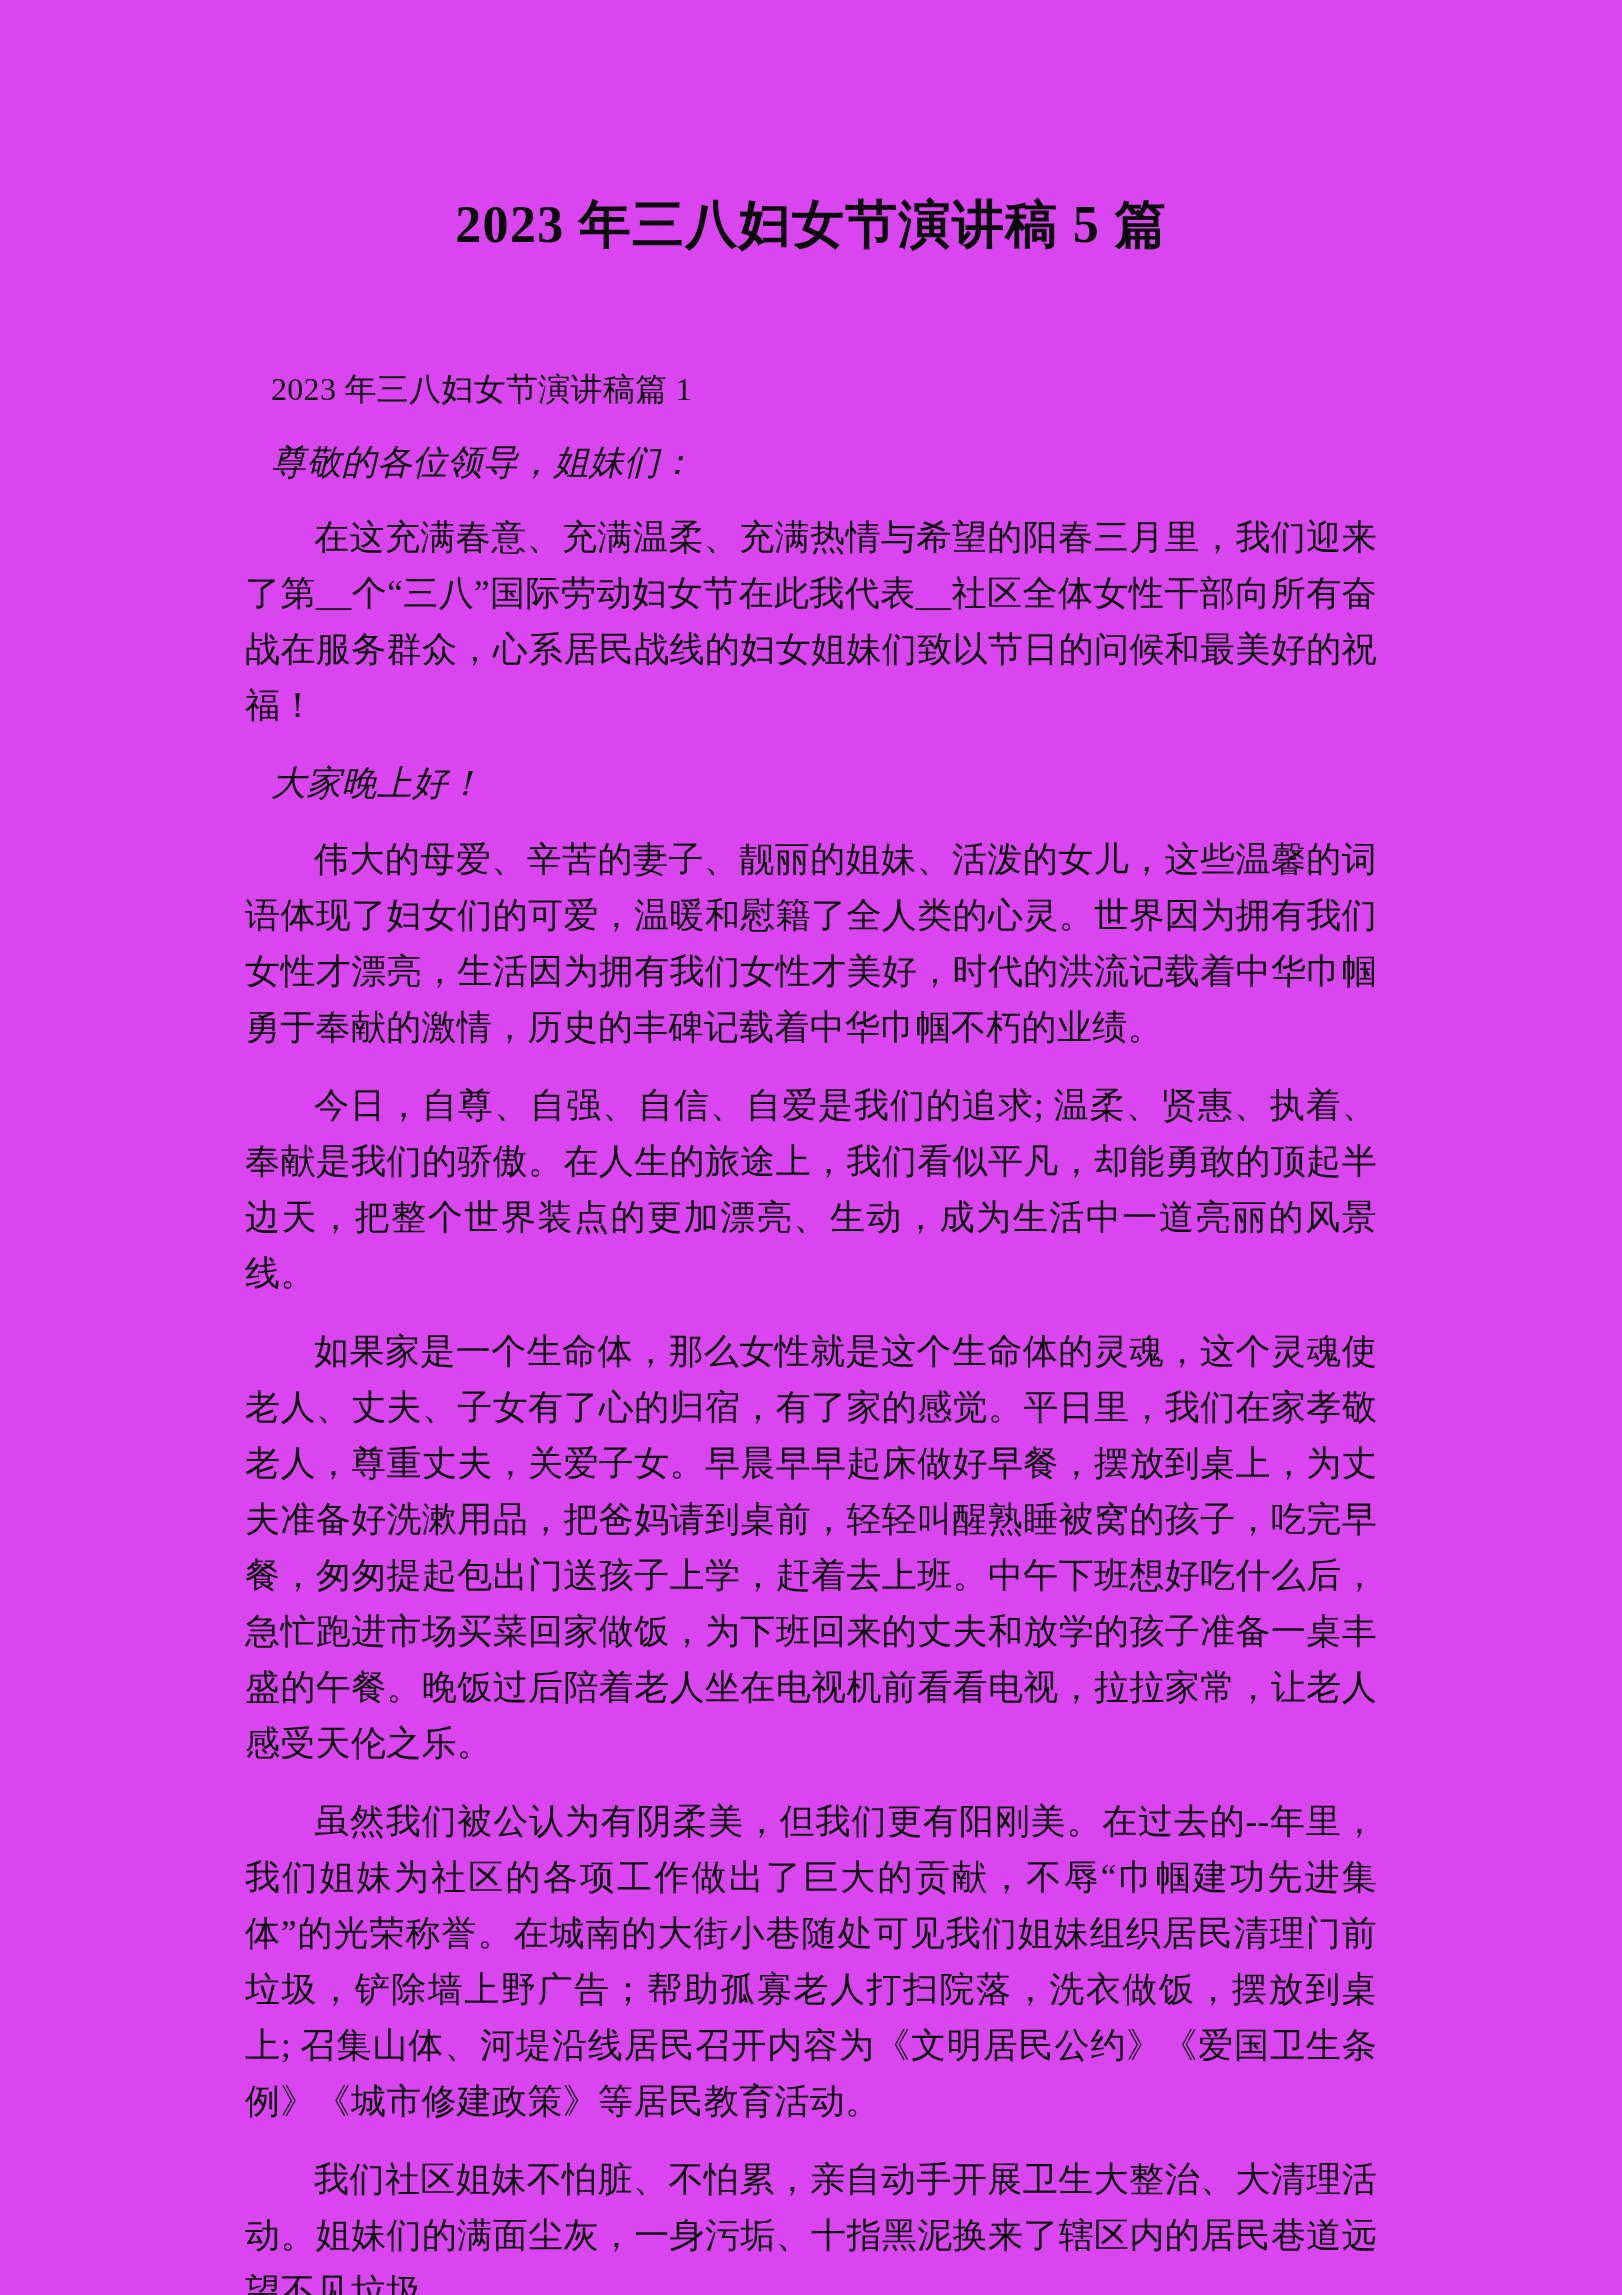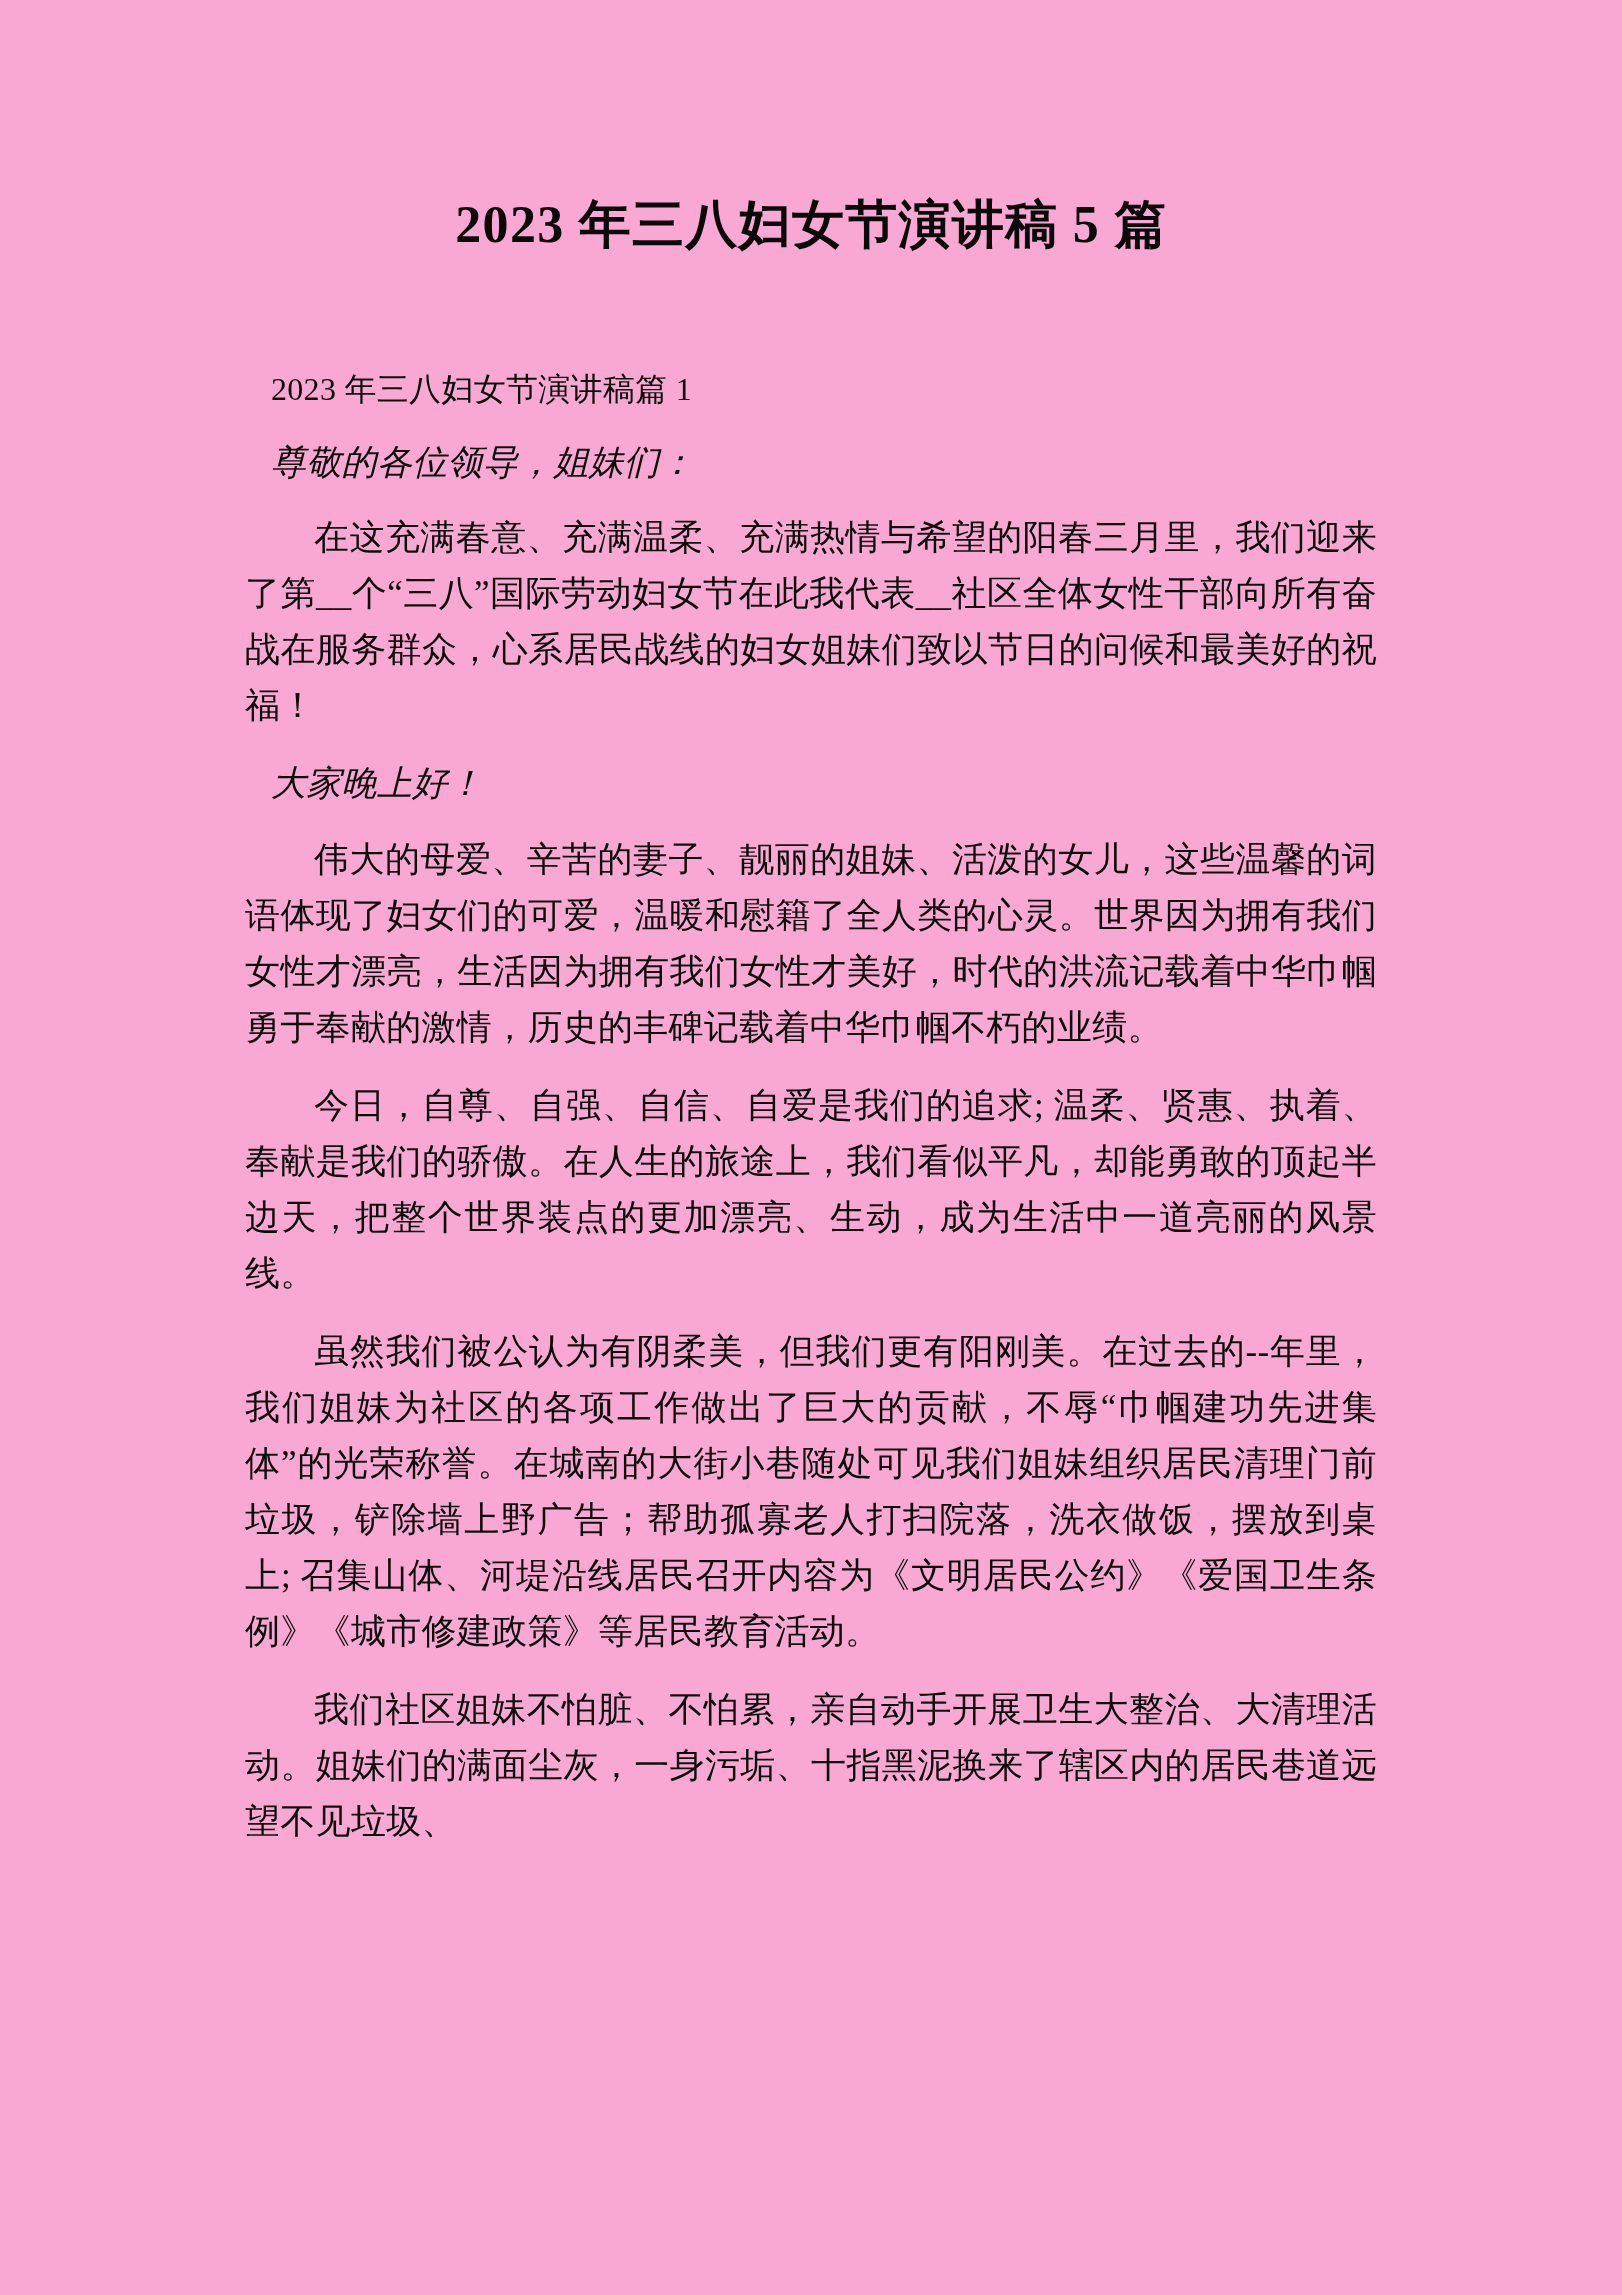--- a/index.html
+++ b/index.html
@@ -14,21 +14,21 @@
     font-family: "Liberation Serif", "DejaVu Serif", serif;
     -webkit-font-smoothing: antialiased;
     overflow: hidden;
   }
 
   .page {
     position: relative;
     width: 1623px;
     height: 2295px;
     box-sizing: border-box;
-    background: #f9a8d4;
+    background: #d946ef;
   }
 
   
   .doc-title {
     position: absolute;
     top: 194px;
     left: 0;
     width: 1623px;
     text-align: center;
     font-size: 52px;
@@ -95,20 +95,21 @@
     <p class="para noindent tight">尊敬的各位领导，姐妹们：</p>
 
     <p class="para indent">在这充满春意、充满温柔、充满热情与希望的阳春三月里，我们迎来了第__个“三八”国际劳动妇女节在此我代表__社区全体女性干部向所有奋战在服务群众，心系居民战线的妇女姐妹们致以节日的问候和最美好的祝福！</p>
 
     <p class="para noindent tight">大家晚上好！</p>
 
     <p class="para indent">伟大的母爱、辛苦的妻子、靓丽的姐妹、活泼的女儿，这些温馨的词语体现了妇女们的可爱，温暖和慰籍了全人类的心灵。世界因为拥有我们女性才漂亮，生活因为拥有我们女性才美好，时代的洪流记载着中华巾帼勇于奉献的激情，历史的丰碑记载着中华巾帼不朽的业绩。</p>
 
     <p class="para indent">今日，自尊、自强、自信、自爱是我们的追求; 温柔、贤惠、执着、奉献是我们的骄傲。在人生的旅途上，我们看似平凡，却能勇敢的顶起半边天，把整个世界装点的更加漂亮、生动，成为生活中一道亮丽的风景线。</p>
 
+    <p class="para indent">如果家是一个生命体，那么女性就是这个生命体的灵魂，这个灵魂使老人、丈夫、子女有了心的归宿，有了家的感觉。平日里，我们在家孝敬老人，尊重丈夫，关爱子女。早晨早早起床做好早餐，摆放到桌上，为丈夫准备好洗漱用品，把爸妈请到桌前，轻轻叫醒熟睡被窝的孩子，吃完早餐，匆匆提起包出门送孩子上学，赶着去上班。中午下班想好吃什么后，急忙跑进市场买菜回家做饭，为下班回来的丈夫和放学的孩子准备一桌丰盛的午餐。晚饭过后陪着老人坐在电视机前看看电视，拉拉家常，让老人感受天伦之乐。</p>
 
     <p class="para indent">虽然我们被公认为有阴柔美，但我们更有阳刚美。在过去的--年里，我们姐妹为社区的各项工作做出了巨大的贡献，不辱“巾帼建功先进集体”的光荣称誉。在城南的大街小巷随处可见我们姐妹组织居民清理门前垃圾，铲除墙上野广告；帮助孤寡老人打扫院落，洗衣做饭，摆放到桌上; 召集山体、河堤沿线居民召开内容为《文明居民公约》《爱国卫生条例》《城市修建政策》等居民教育活动。</p>
 
     <p class="para indent">我们社区姐妹不怕脏、不怕累，亲自动手开展卫生大整治、大清理活动。姐妹们的满面尘灰，一身污垢、十指黑泥换来了辖区内的居民巷道远望不见垃圾、</p>
 
   </div>
 
 </div>
 
 

